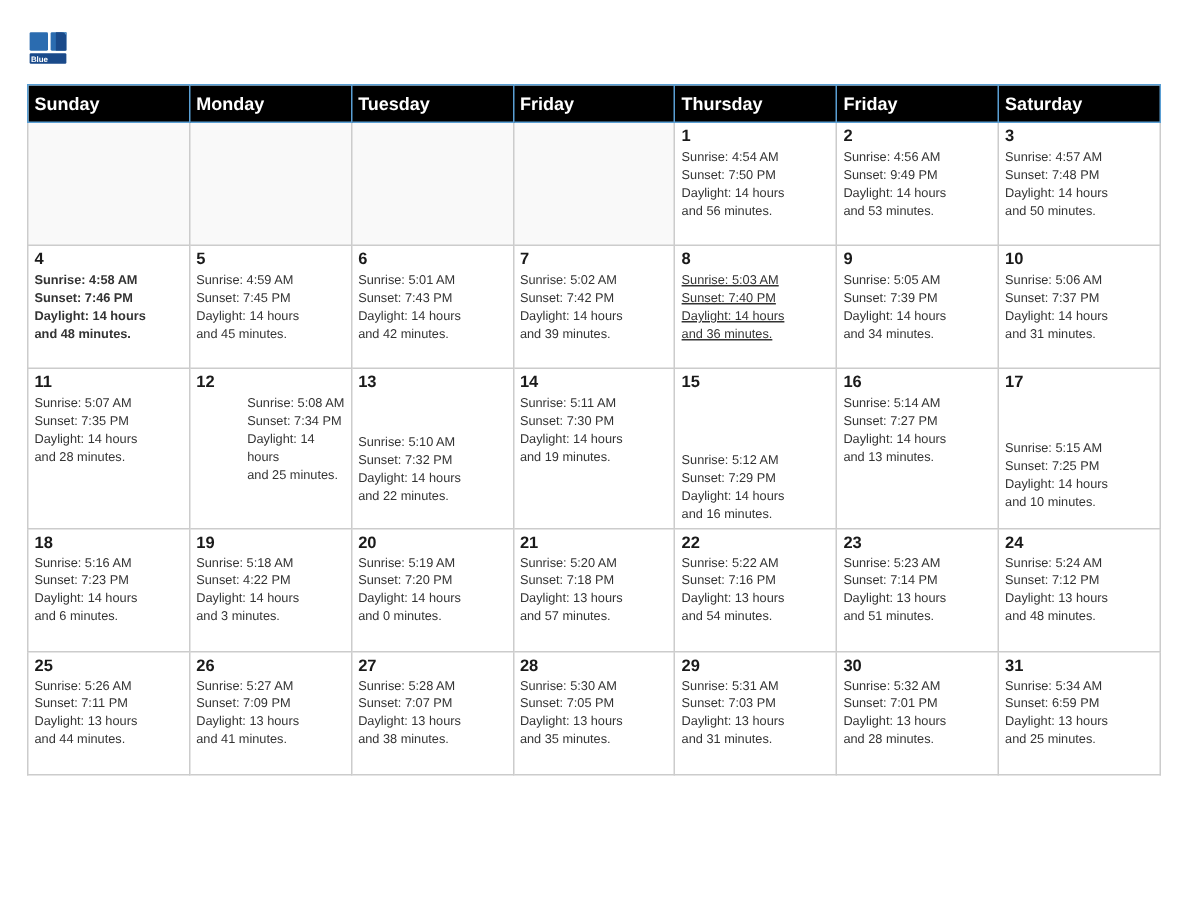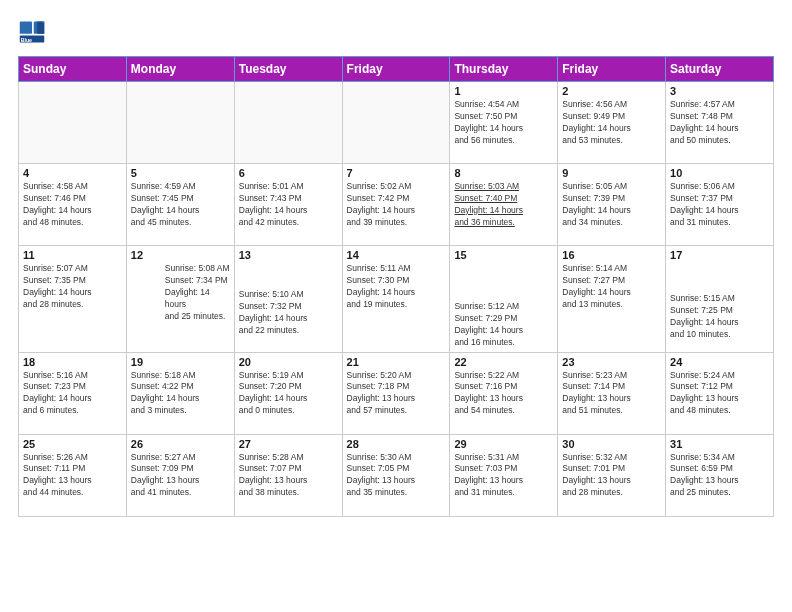--- a/index.html
+++ b/index.html
@@ -50,21 +50,21 @@
     .location {
       font-size: 15px;
       color: #444;
     }
     .calendar {
       width: 100%;
       border-collapse: collapse;
       border: 1px solid #ccc;
     }
     .calendar th {
-      background: #a21caf;
+      background: #000000;
       color: #fff;
       font-size: 12px;
       font-weight: bold;
       padding: 5px 4px;
       text-align: left;
       border: 1px solid #5a9fd4;
     }
     .calendar td {
       vertical-align: top;
       border: 1px solid #ccc;
@@ -152,21 +152,21 @@
             <span class="day-number">3</span>
             <div class="day-info" style="white-space: pre-line;">Sunrise: 4:57 AM
 Sunset: 7:48 PM
 Daylight: 14 hours
 and 50 minutes.</div>
           </td>
         </tr>
         <tr>
           <td>
             <span class="day-number">4</span>
-            <div class="day-info" style="white-space: pre-line;">Sunrise: 4:58 AM
+            <div class="day-info" style="white-space: pre-line; font-weight: bold;">Sunrise: 4:58 AM
 Sunset: 7:46 PM
 Daylight: 14 hours
 and 48 minutes.</div>
           </td>
           <td>
             <span class="day-number">5</span>
             <div class="day-info" style="white-space: pre-line;">Sunrise: 4:59 AM
 Sunset: 7:45 PM
 Daylight: 14 hours
 and 45 minutes.</div>

